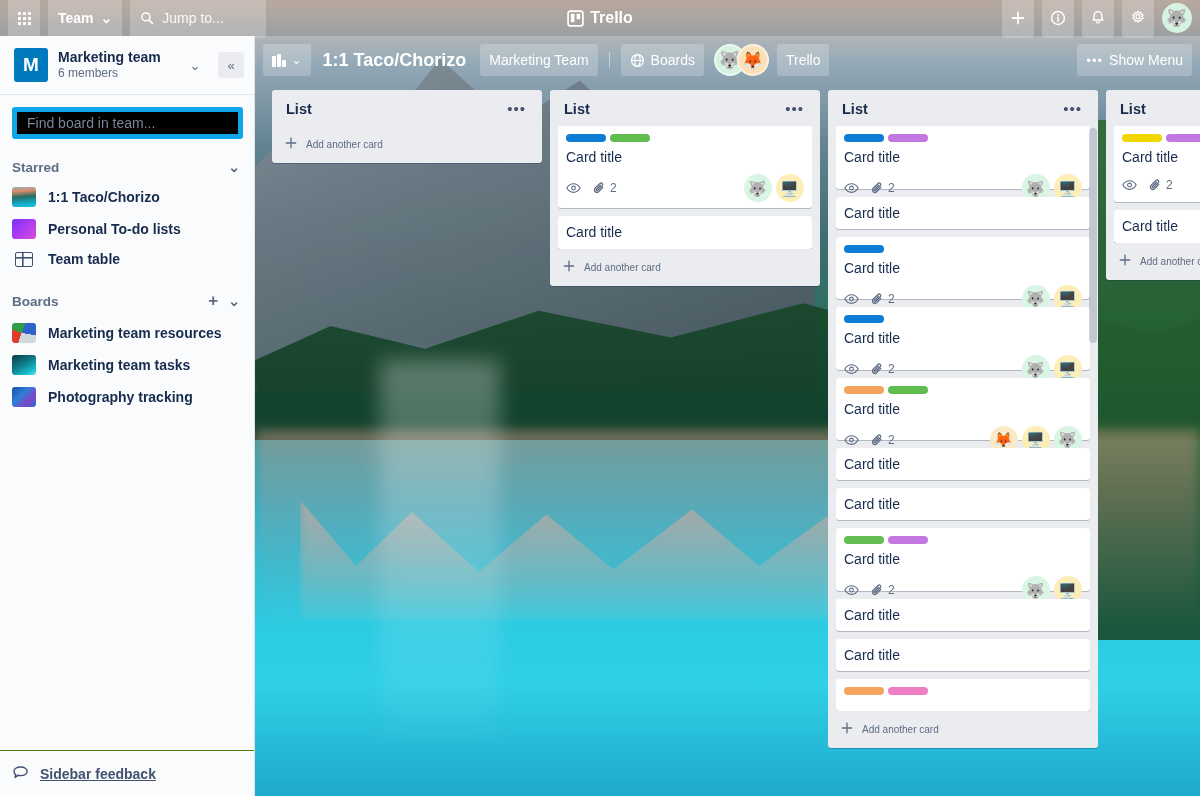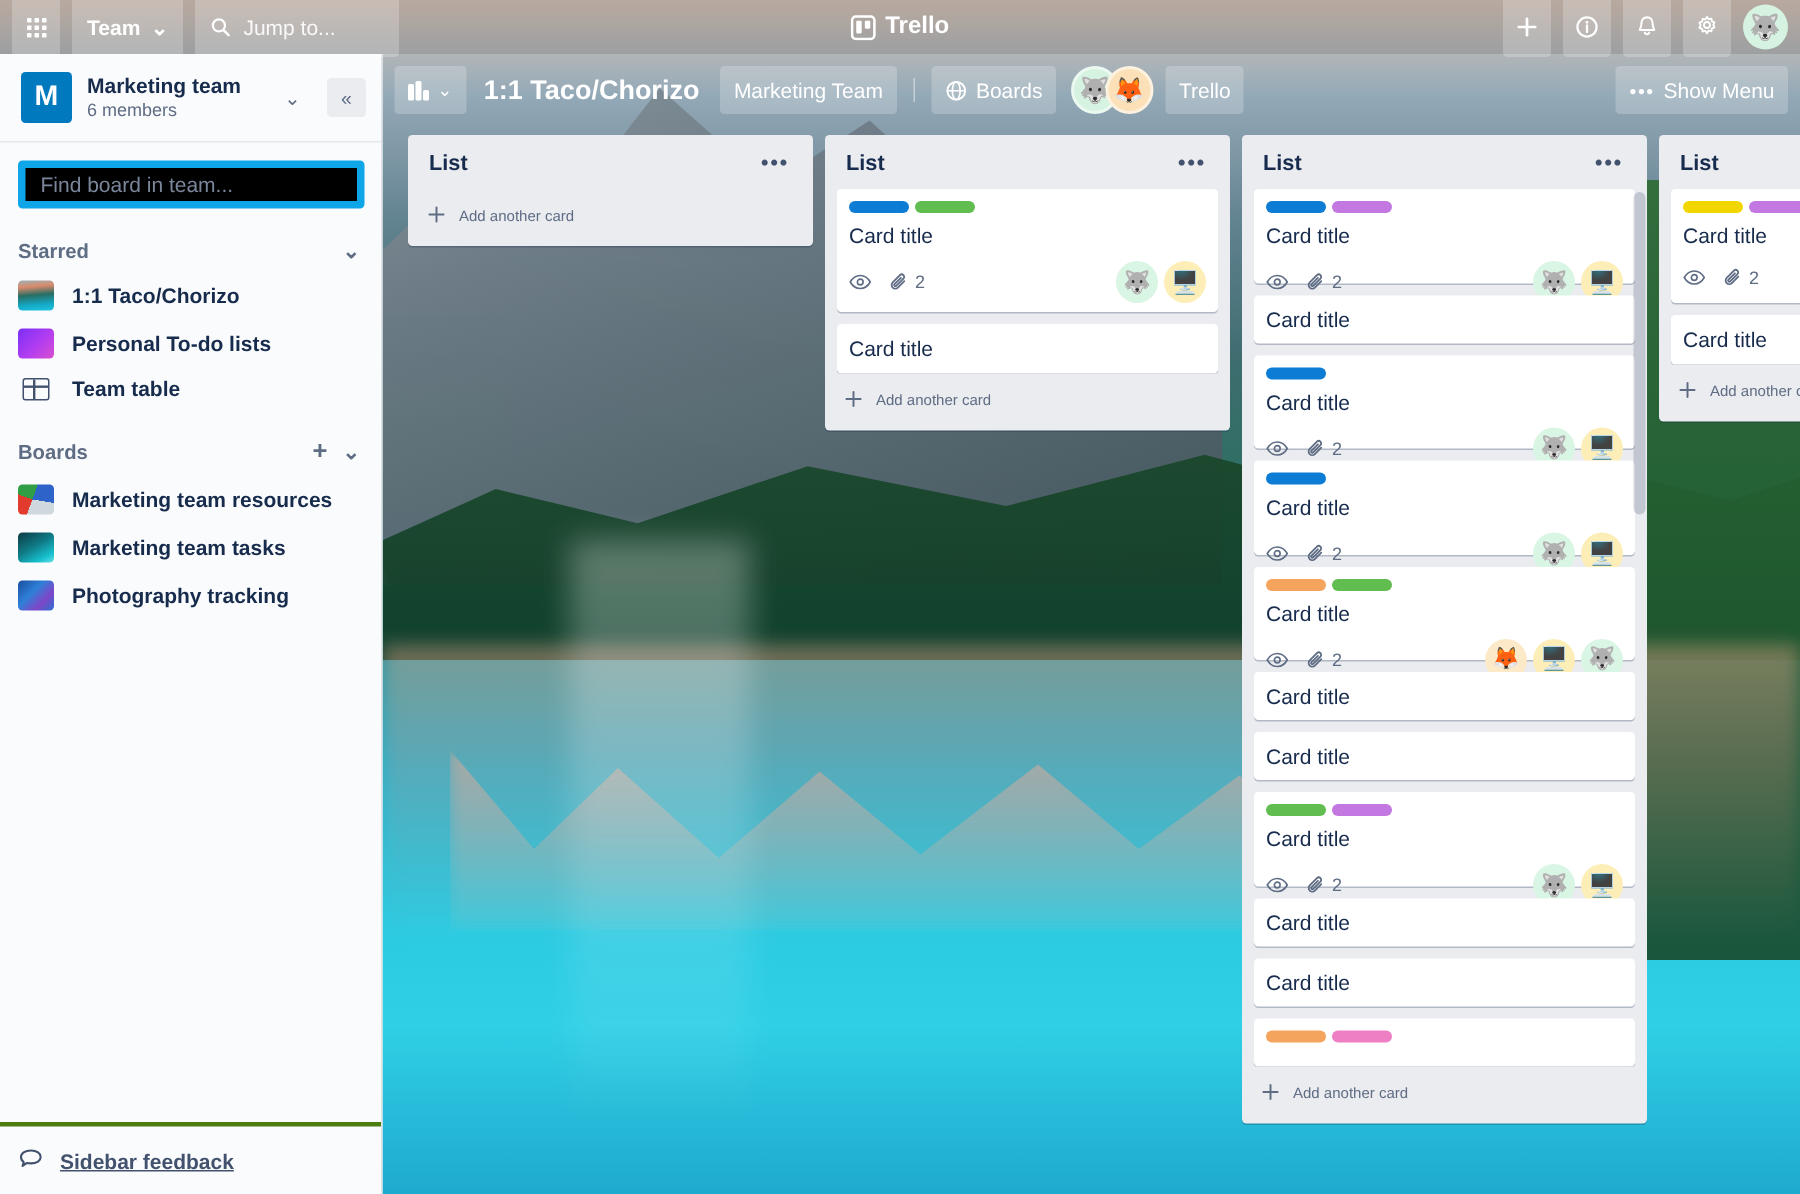--- a/index.html
+++ b/index.html
@@ -148,21 +148,21 @@
     background:
       linear-gradient(#42526e, #42526e) 0 4px / 100% 1.6px no-repeat,
       linear-gradient(#42526e, #42526e) 6px 0 / 1.6px 100% no-repeat;
   }
   .sb-seeall {
     display: flex; align-items: center; justify-content: space-between;
     padding: 10px 14px 10px 12px; margin-top: 8px; cursor: pointer;
     font-size: 14px; font-weight: 700; color: #5e6c84;
   }
   .sb-footer {
-    border-top: 3px solid #4d7c0f; padding: 14px 12px;
+    border-top: 1px solid #4d7c0f; padding: 14px 12px;
     display: flex; align-items: center; gap: 10px; cursor: pointer;
   }
   .sb-footer-label {
     font-size: 14px; font-weight: 700; color: #42526e; text-decoration: underline;
   }
 
   
   .board-header {
     position: absolute; left: 255px; top: 36px; width: 945px; height: 48px;
     display: flex; align-items: center; gap: 4px; padding: 0 8px;

